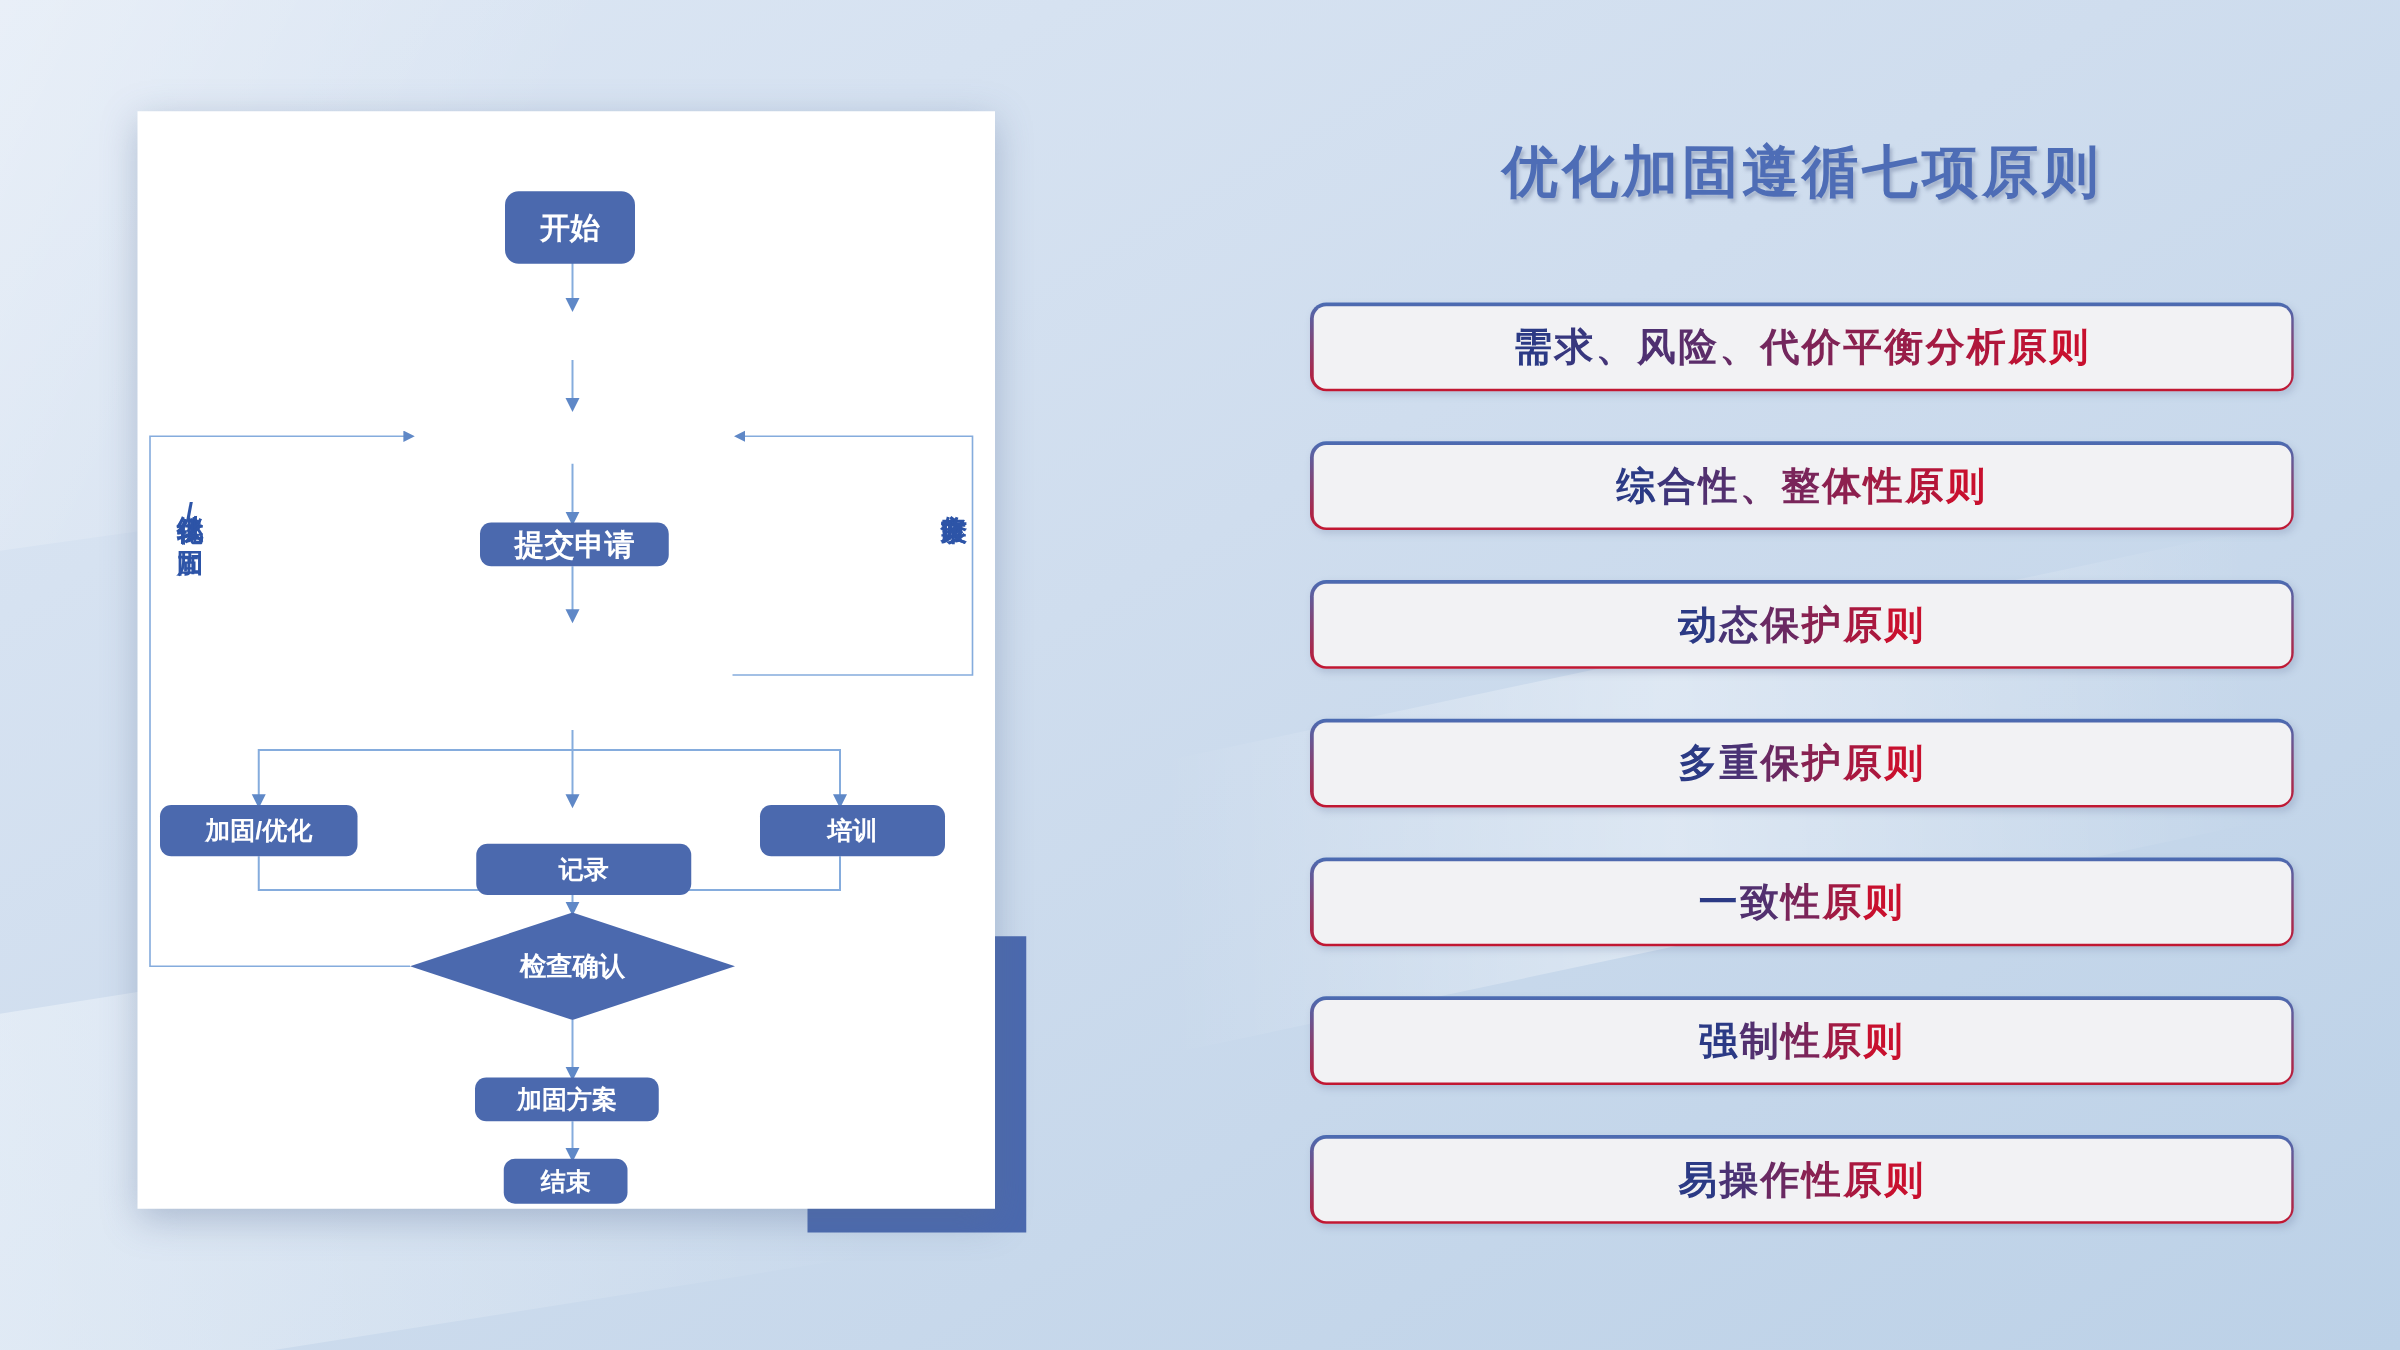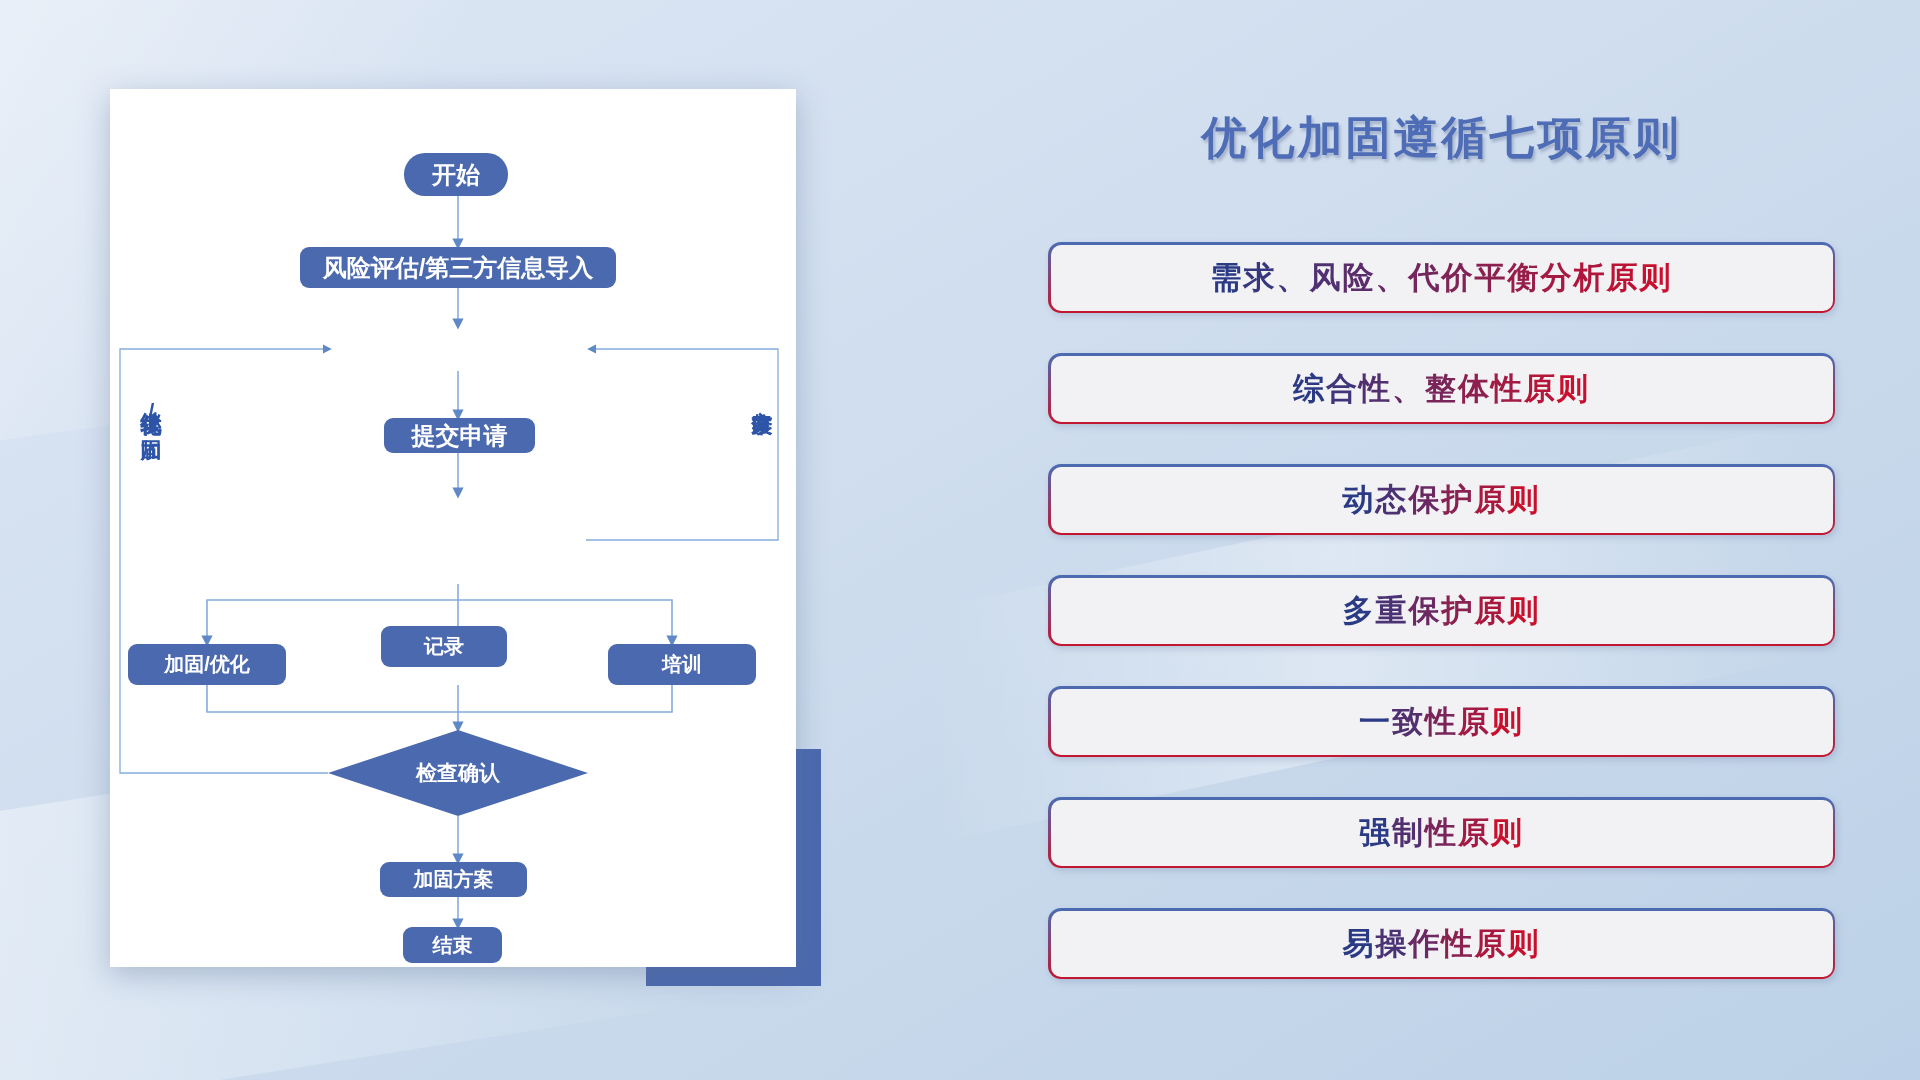--- a/index.html
+++ b/index.html
@@ -72,25 +72,24 @@
     <path d="M348,511 H562 V548" marker-end="url(#arr)"></path>
     <path d="M97,596 V623 H348"></path>
     <path d="M562,596 V623 H348"></path>
     <path d="M348,596 V634" marker-end="url(#arr)"></path>
     <path d="M348,727 V766" marker-end="url(#arr)"></path>
     <path d="M348,808 V831" marker-end="url(#arr)"></path>
     <path class="loop" d="M218,684 H10 V260 H214" marker-end="url(#arr)"></path>
     <path class="loop" d="M476,451 H668 V260 H485" marker-end="url(#arr)"></path>
   </svg>
 
-  <div class="node rect" style="left:294px;top:64px;width:104px;height:43px;border-radius:21px">开始</div>
-  <div class="node rect" style="left:190px;top:158px;width:316px;height:41px">风险评估/第三方信息导入</div>
+  <div class="node rect" style="left:294px;top:64px;width:104px;height:58px;border-radius:11px">开始</div>
   <div class="node rect" style="left:274px;top:329px;width:151px;height:35px">提交申请</div>
   <div class="node rect small" style="left:18px;top:555px;width:158px;height:41px">加固/优化</div>
-  <div class="node rect small" style="left:271px;top:537px;width:126px;height:41px">记录</div>
+  <div class="node rect small" style="left:271px;top:586px;width:172px;height:41px">记录</div>
   <div class="node rect small" style="left:498px;top:555px;width:148px;height:41px">培训</div>
   <div class="node diamond" style="left:218px;top:641px;width:260px;height:86px">检查确认</div>
   <div class="node rect small" style="left:270px;top:773px;width:147px;height:35px">加固方案</div>
   <div class="node rect small" style="left:293px;top:838px;width:99px;height:36px">结束</div>
 
   <div class="side-label" style="left:27px;top:306px">继续优化/加固</div>
   <div class="side-label" style="left:638px;top:305px">方案修改</div>
 </div>
 
 <h1 class="title">优化加固遵循七项原则</h1>

